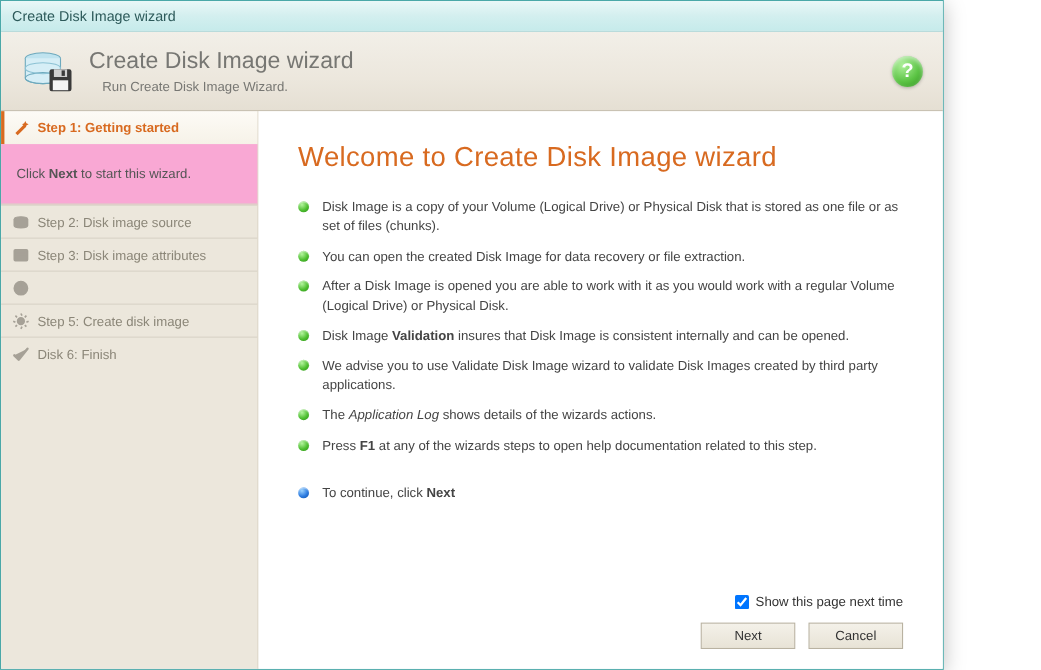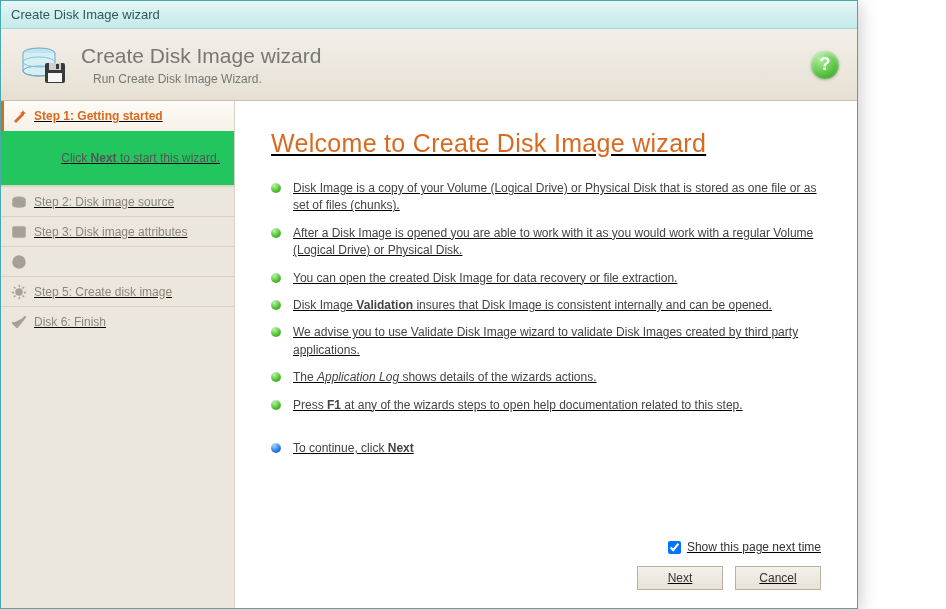--- a/index.html
+++ b/index.html
@@ -62,21 +62,20 @@
     background: radial-gradient(circle at 35% 30%, #aef09a 0%, #5cc445 55%, #2e8f1c 100%);
     box-shadow: inset 0 2px 4px rgba(255,255,255,.6), 0 1px 3px rgba(0,0,0,.25);
     display:flex; align-items:center; justify-content:center;
     color:#fff; font-weight:bold; font-size:18px;
     cursor:pointer;
   }
   .body {
     flex:1;
     display:flex;
     min-height:0;
-    text-decoration:underline;
   }
   .sidebar {
     width: 234px;
     background: #ece7dc;
     border-right: 1px solid #d9d3c6;
     display:flex;
     flex-direction:column;
   }
   .step {
     height: 30px;
@@ -97,26 +96,25 @@
     border-top: none;
     padding-left: 7px;
   }
   .step .step-ico {
     width:16px; height:16px; flex:none;
     display:flex; align-items:center; justify-content:center;
   }
   .step.active .step-ico svg path { fill:#d86a20; }
   .step:not(.active) .step-ico svg * { fill:#a6a197; stroke:#a6a197; }
   .instruction-panel {
-    background: #22c55e;
+    background: #f9a8d4;
     padding: 20px 14px;
     font-size: 12px;
     color: #555;
     border-bottom: 1px solid #d9d3c6;
-    text-align: right;
   }
   .content {
     flex:1;
     background:#fff;
     padding: 28px 36px 18px 36px;
     display:flex;
     flex-direction:column;
     overflow:hidden;
   }
   .welcome-title {
@@ -261,22 +259,22 @@
             </svg>
         </span>
         <span>Disk 6: Finish</span>
       </div>
     </div>
 
     <div class="content">
       <div class="welcome-title">Welcome to Create Disk Image wizard</div>
       <ul class="bullets" id="bullets">
           <li>Disk Image is a copy of your Volume (Logical Drive) or Physical Disk that is stored as one file or as set of files (chunks).</li>
+          <li>You can open the created Disk Image for data recovery or file extraction.</li>
           <li>After a Disk Image is opened you are able to work with it as you would work with a regular Volume (Logical Drive) or Physical Disk.</li>
-          <li>You can open the created Disk Image for data recovery or file extraction.</li>
           <li>Disk Image <b>Validation</b> insures that Disk Image is consistent internally and can be opened.</li>
           <li>We advise you to use Validate Disk Image wizard to validate Disk Images created by third party applications.</li>
           <li>The <i>Application Log</i> shows details of the wizards actions.</li>
           <li>Press <b>F1</b> at any of the wizards steps to open help documentation related to this step.</li>
           <li class="continue">To continue, click <b>Next</b></li>
         </ul>
 
       <div class="spacer"></div>
 
       <div class="show-row">

